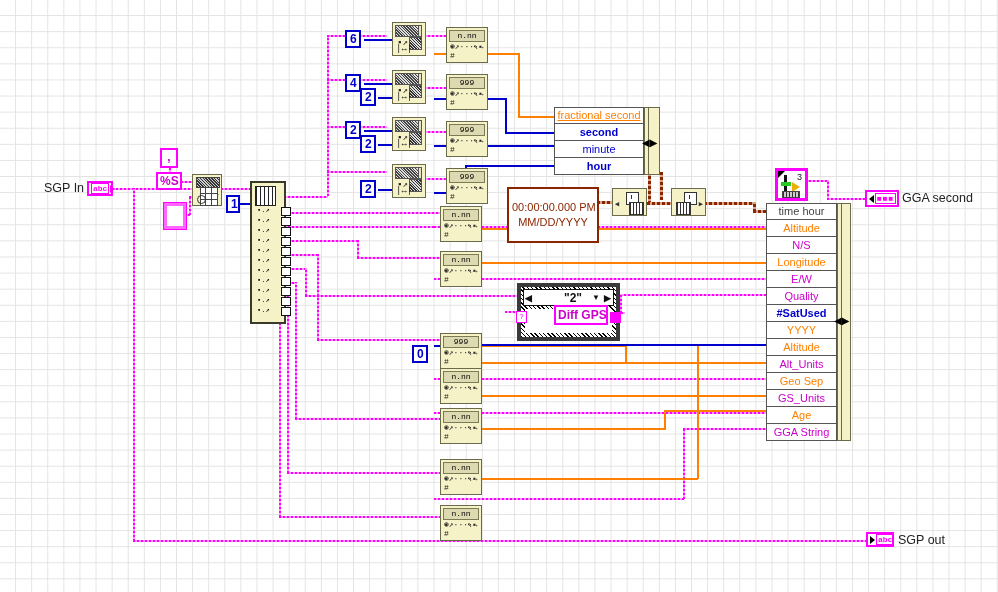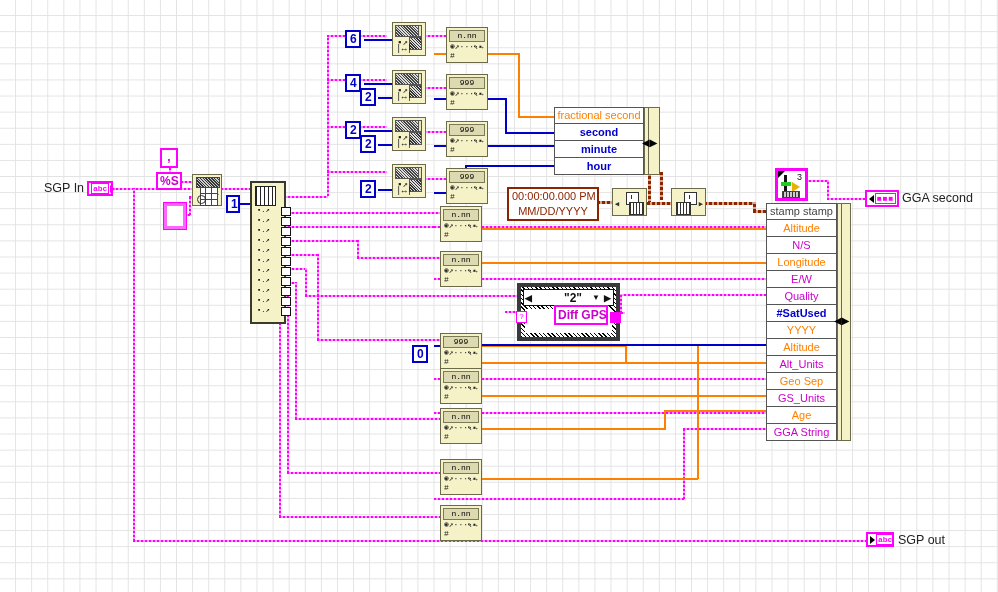--- a/index.html
+++ b/index.html
@@ -66,21 +66,21 @@
   }
   .const-str-empty{
     box-sizing:border-box;
     border:3px solid #FF66FF;background:#ffffff;
     outline:1px solid #FF00FF;
   }
   .const-ts{
     box-sizing:border-box;
     border:2px solid #8B2500;background:#ffffff;
     color:#8B2500;font-size:11px;text-align:center;
-    line-height:15px;padding:0 3px;white-space:nowrap;
+    line-height:15px;padding:11px 3px;white-space:nowrap;
   }
 
   
   .node{
     box-sizing:border-box;
     background:#F5F2C8;border:1px solid #6b6b4b;
     position:absolute;
   }
   .ic{position:absolute;font-family:"Liberation Mono",monospace;
      font-size:7px;color:#333;line-height:8px;}
@@ -563,23 +563,23 @@
     <div class="r2">⊚ ····→ #</div>
   </div>
   <div class="node scan abs" style="left:440px;top:505px;width:42px;height:36px;">
     <div class="fmt">n.nn</div>
     <div class="r1">▪↗</div>
     <div class="r1b">↖▪</div>
     <div class="r2">⊚ ····→ #</div>
   </div>
 
   <div class="clist" style="left:554px;top:107px;width:90px;">
-    <div class="ci" style="color:#FF8000;">fractional second</div>
+    <div class="ci" style="color:#FF8000;text-decoration:underline;">fractional second</div>
     <div class="ci" style="color:#0000CC;font-weight:bold;">second</div>
-    <div class="ci" style="color:#0000CC;font-weight:bold;">minute</div>
+    <div class="ci" style="color:#0000CC;font-weight:normal;">minute</div>
     <div class="ci" style="color:#0000CC;font-weight:bold;">hour</div>
   </div>
   <div class="cbar" style="left:644px;top:107px;width:16px;height:68px;">
     <div class="inner"></div>
     <div class="arrows" style="top:30px;left:-3px;">◀▶</div>
   </div>
 
   <div class="const-ts abs" style="left:507px;top:187px;width:92px;">
     <div>00:00:00.000 PM</div>
     <div>MM/DD/YYYY</div>
@@ -603,21 +603,21 @@
       <span class="selTxt">"2"</span>
       <span class="selD">▼</span>
       <span class="selR">▶</span>
     </div>
     <div class="tunnelq" style="left:-5px;top:24px;">?</div>
     <div class="tunnel" style="right:-5px;top:25px;"></div>
   </div>
   <div class="const-str abs" style="left:554px;top:305px;width:54px;height:20px;line-height:16px;">Diff GPS</div>
 
   <div class="clist" style="left:766px;top:203px;width:71px;">
-    <div class="ci" style="color:#444444;">stamp stamp</div>
+    <div class="ci" style="color:#444444;">time hour</div>
     <div class="ci" style="color:#FF8000;">Altitude</div>
     <div class="ci" style="color:#CC00CC;">N/S</div>
     <div class="ci" style="color:#FF8000;">Longitude</div>
     <div class="ci" style="color:#CC00CC;">E/W</div>
     <div class="ci" style="color:#CC00CC;">Quality</div>
     <div class="ci" style="color:#0000CC;font-weight:bold;">#SatUsed</div>
     <div class="ci" style="color:#FF8000;">YYYY</div>
     <div class="ci" style="color:#FF8000;">Altitude</div>
     <div class="ci" style="color:#CC00CC;">Alt_Units</div>
     <div class="ci" style="color:#FF8000;text-align:center;">Geo Sep</div>

